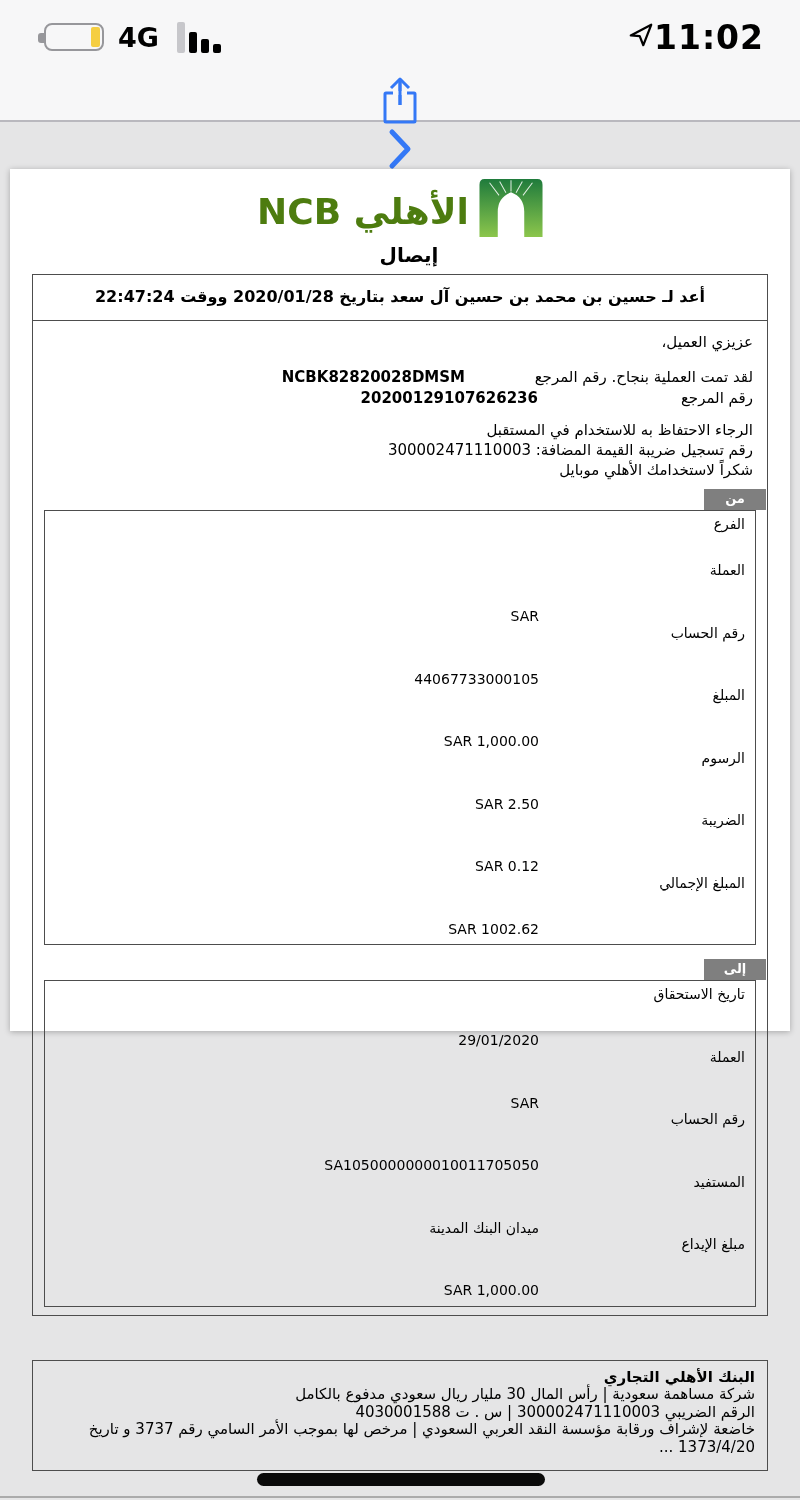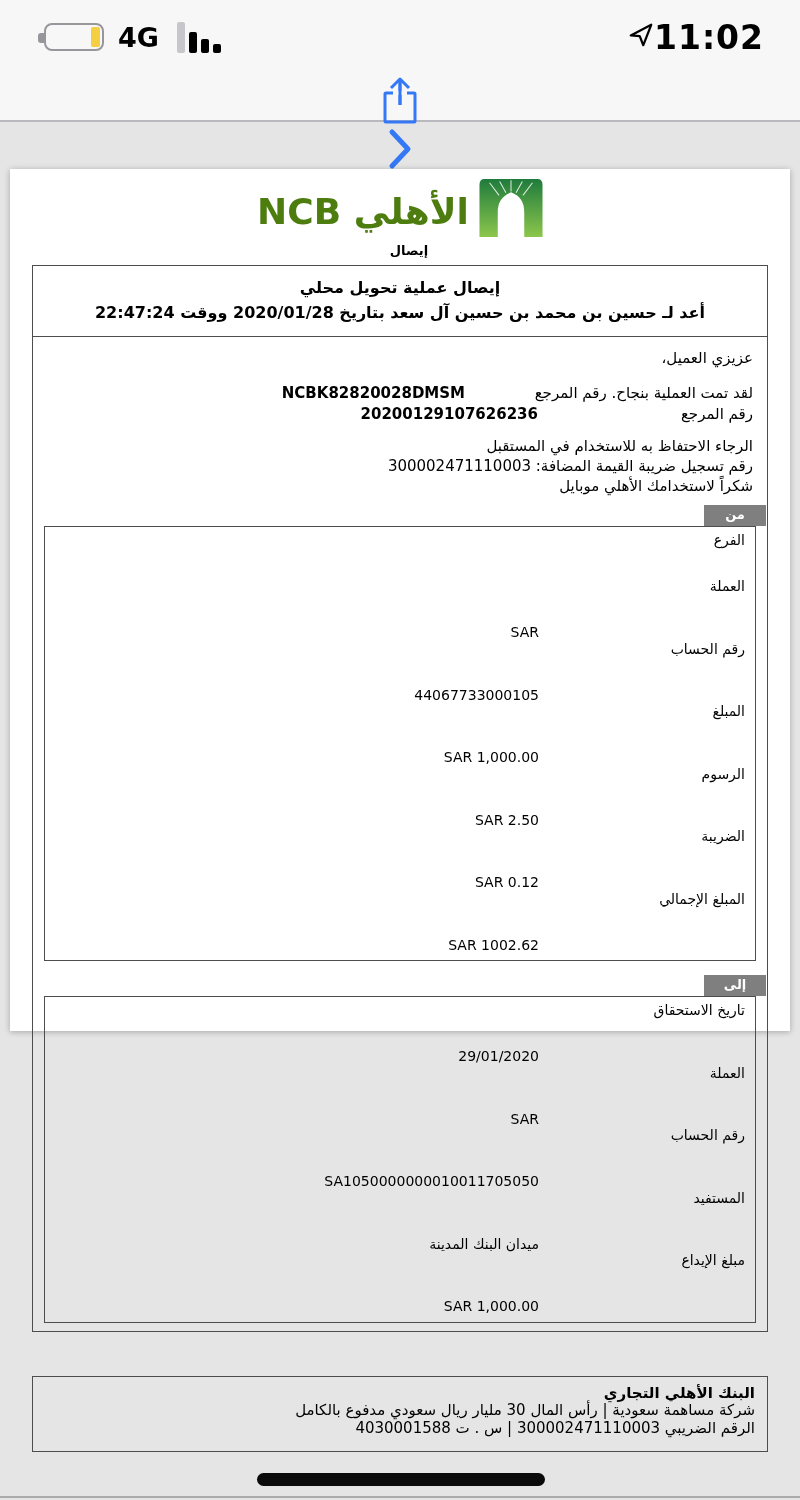--- a/index.html
+++ b/index.html
@@ -29,21 +29,21 @@
   .pdf-title{flex:1;text-align:center;font-size:32px;font-weight:700;color:#101010;
              white-space:nowrap;overflow:hidden;text-overflow:ellipsis;}
   .next-btn{width:40px;height:48px;display:flex;align-items:center;justify-content:center;cursor:pointer;}
 
   
   .page{position:absolute;left:10px;top:169px;width:780px;height:862px;background:#fff;
         box-shadow:0 1px 6px rgba(0,0,0,.28);}
 
   .logo-row{display:flex;justify-content:center;align-items:flex-end;gap:10px;padding-top:14px;height:72px;}
   .wordmark{font-size:36px;font-weight:700;color:#4d7c0f;line-height:58px;margin-top:28px;}
-  .doc-type{text-align:center;font-weight:700;font-size:13px;margin-top:2px;padding-left:18px;}
+  .doc-type{text-align:center;font-weight:700;font-size:20px;margin-top:2px;padding-left:18px;}
 
   .main-box{direction:rtl;margin:7px 22px 0;border:1px solid #4d4d4d;padding-bottom:8px;}
   .box-header{border-bottom:1px solid #4d4d4d;text-align:center;font-weight:700;font-size:16px;
               padding:9px 8px 11px;line-height:25px;}
 
   .info{padding:12px 14px 2px;font-size:15px;}
   .greeting{margin-bottom:17px;}
   .ref-row{position:relative;height:21px;}
   .ref-label{position:absolute;right:0;top:0;}
   .ref-value{position:absolute;top:0;font-weight:700;direction:ltr;}
@@ -129,21 +129,20 @@
           </defs>
           <path d="M8,0 H92 Q100,0 100,9 V92 H71 V52 Q71,29 50,21 Q29,29 29,52 V92 H0 V9 Q0,0 8,0 Z" fill="url(#ncbg)"></path>
           <path d="M50,2 V20 M32,4 L42,22 M68,4 L58,22 M16,6 L31,26 M84,6 L69,26" stroke="#ffffff" stroke-width="1.6" fill="none" opacity="0.85"></path>
         </svg>
       </span>
     </div>
     <div class="doc-type">إيصال</div>
 
     <div class="main-box">
       <div class="box-header">
-        <div>إيصال عملية تحويل محلي</div>
         <div>أعد لـ حسين بن محمد بن حسين آل سعد بتاريخ 2020/01/28 ووقت 22:47:24</div>
       </div>
 
       <div class="info">
         <div class="greeting">عزيزي العميل،</div>
         <div class="ref-rows">
 
             <div class="ref-row">
               <span class="ref-label">لقد تمت العملية بنجاح. رقم المرجع</span>
               <span class="ref-value">NCBK82820028DMSM</span>
@@ -241,20 +240,21 @@
       </div>
     </div>
 
     <div class="footer-box">
       <div class="footer-bank">البنك الأهلي التجاري</div>
 
         <div class="footer-line">شركة مساهمة سعودية | رأس المال 30 مليار ريال سعودي مدفوع بالكامل</div>
 
         <div class="footer-line">الرقم الضريبي 300002471110003 | س . ت 4030001588</div>
 
+        <div class="footer-line">خاضعة لإشراف ورقابة مؤسسة النقد العربي السعودي | مرخص لها بموجب الأمر السامي رقم 3737 و تاريخ 1373/4/20 ...</div>
 
     </div>
 
   </div>
 
   <div class="home-indicator"></div>
   <div class="bottom-hairline"></div>
 </div>
 
 </body></html>

